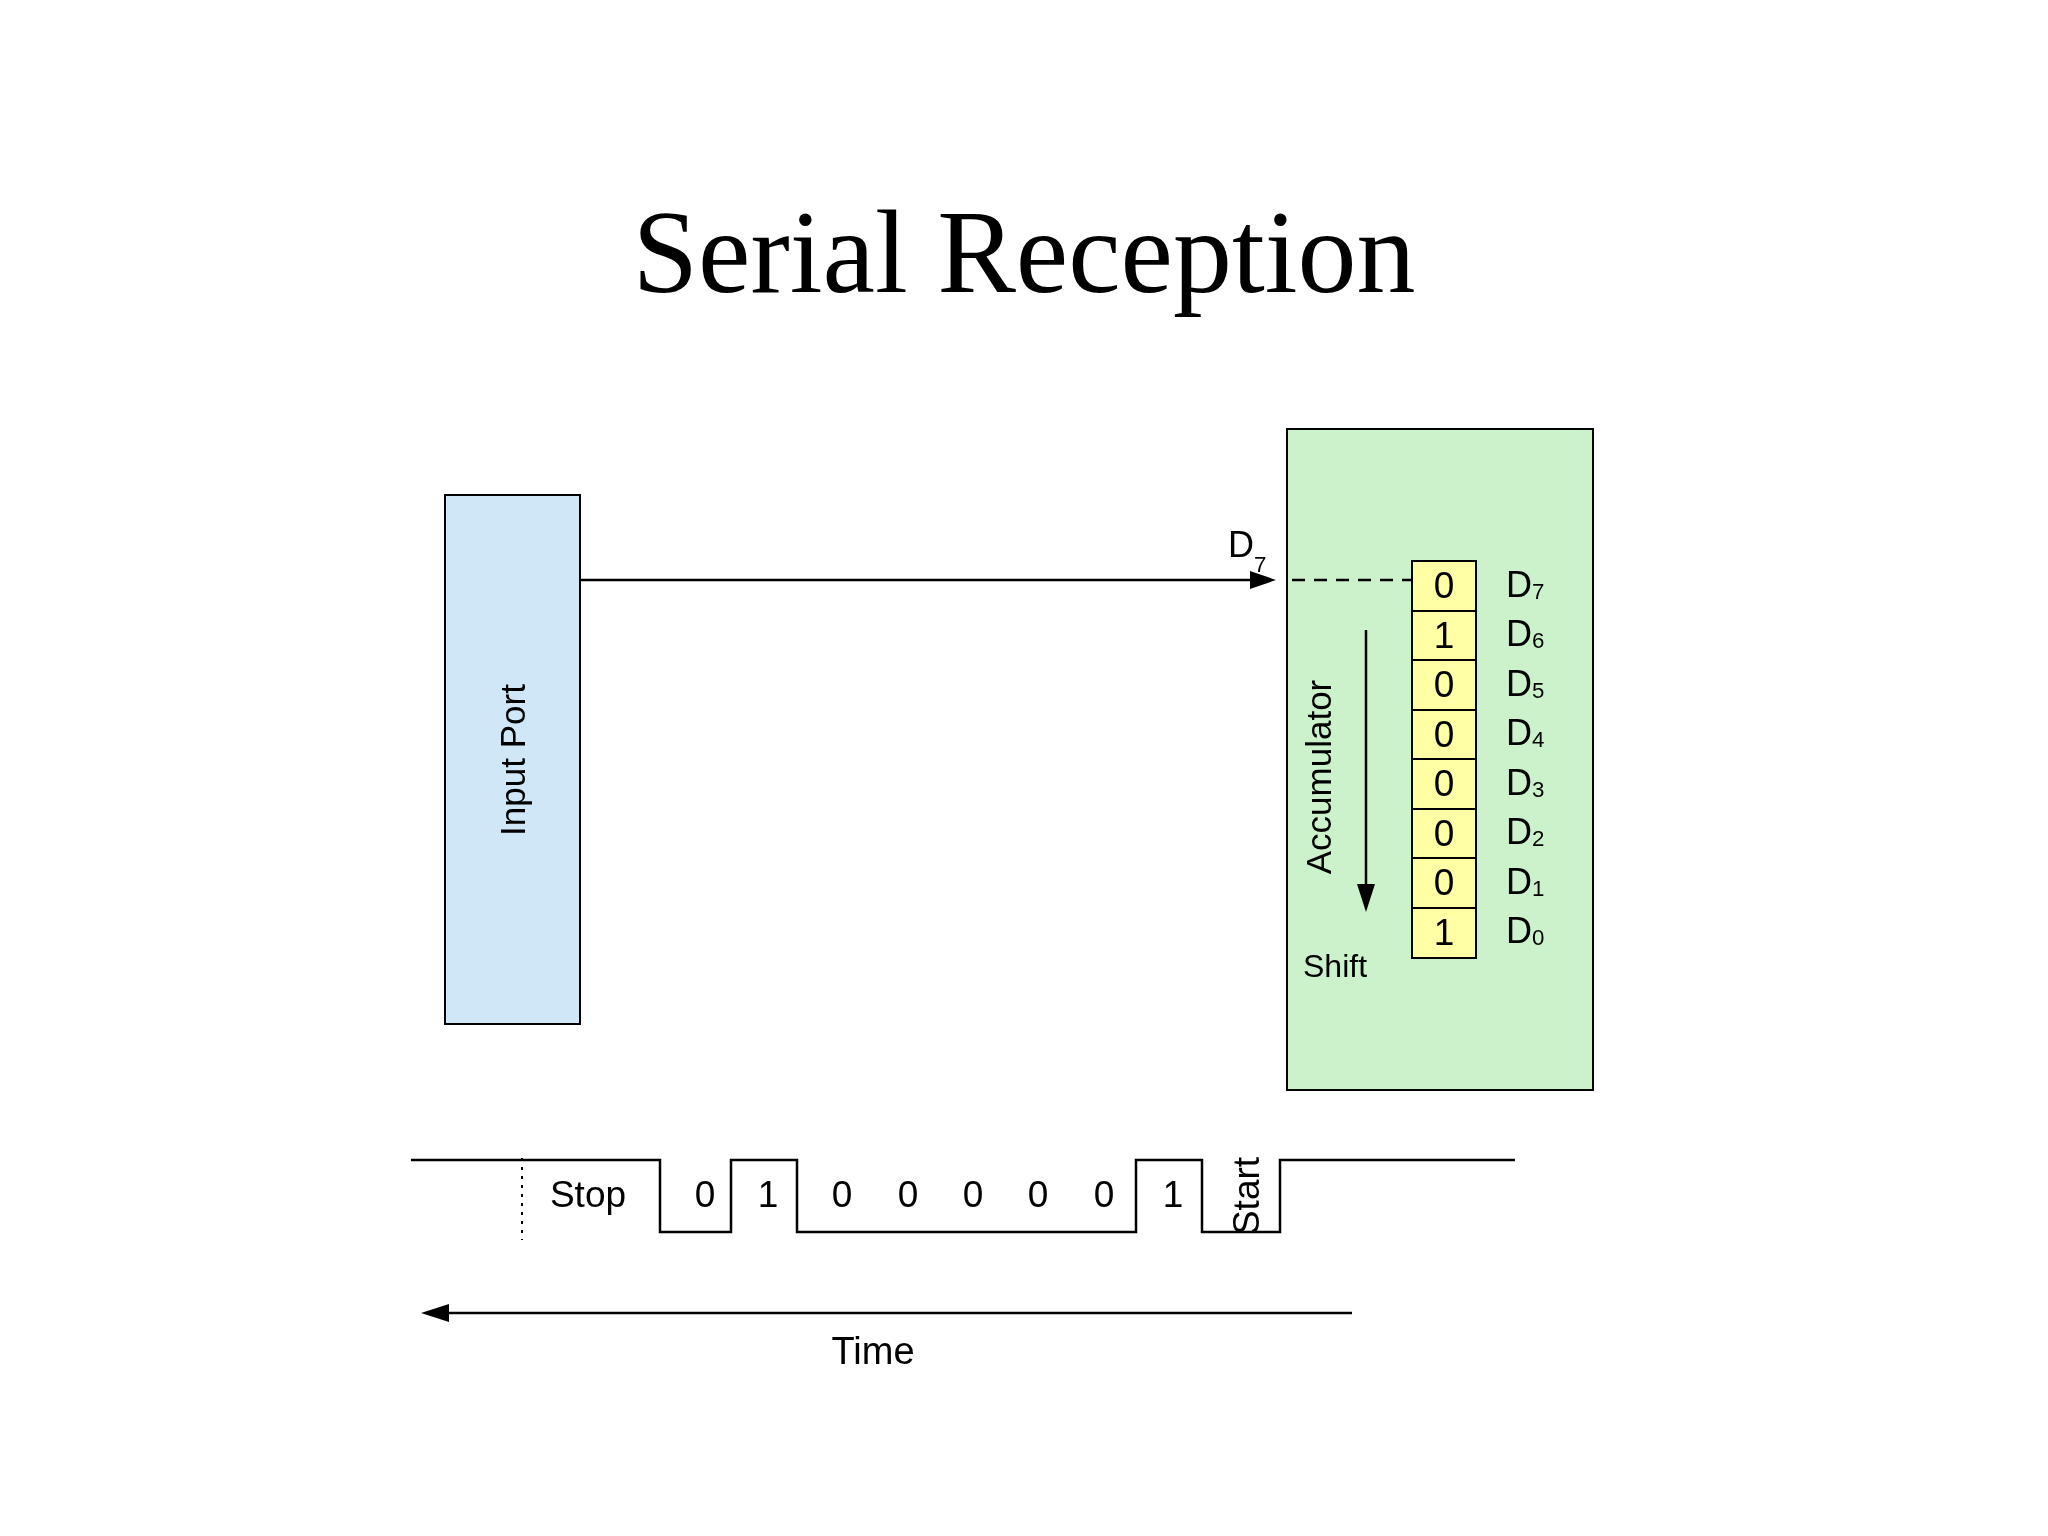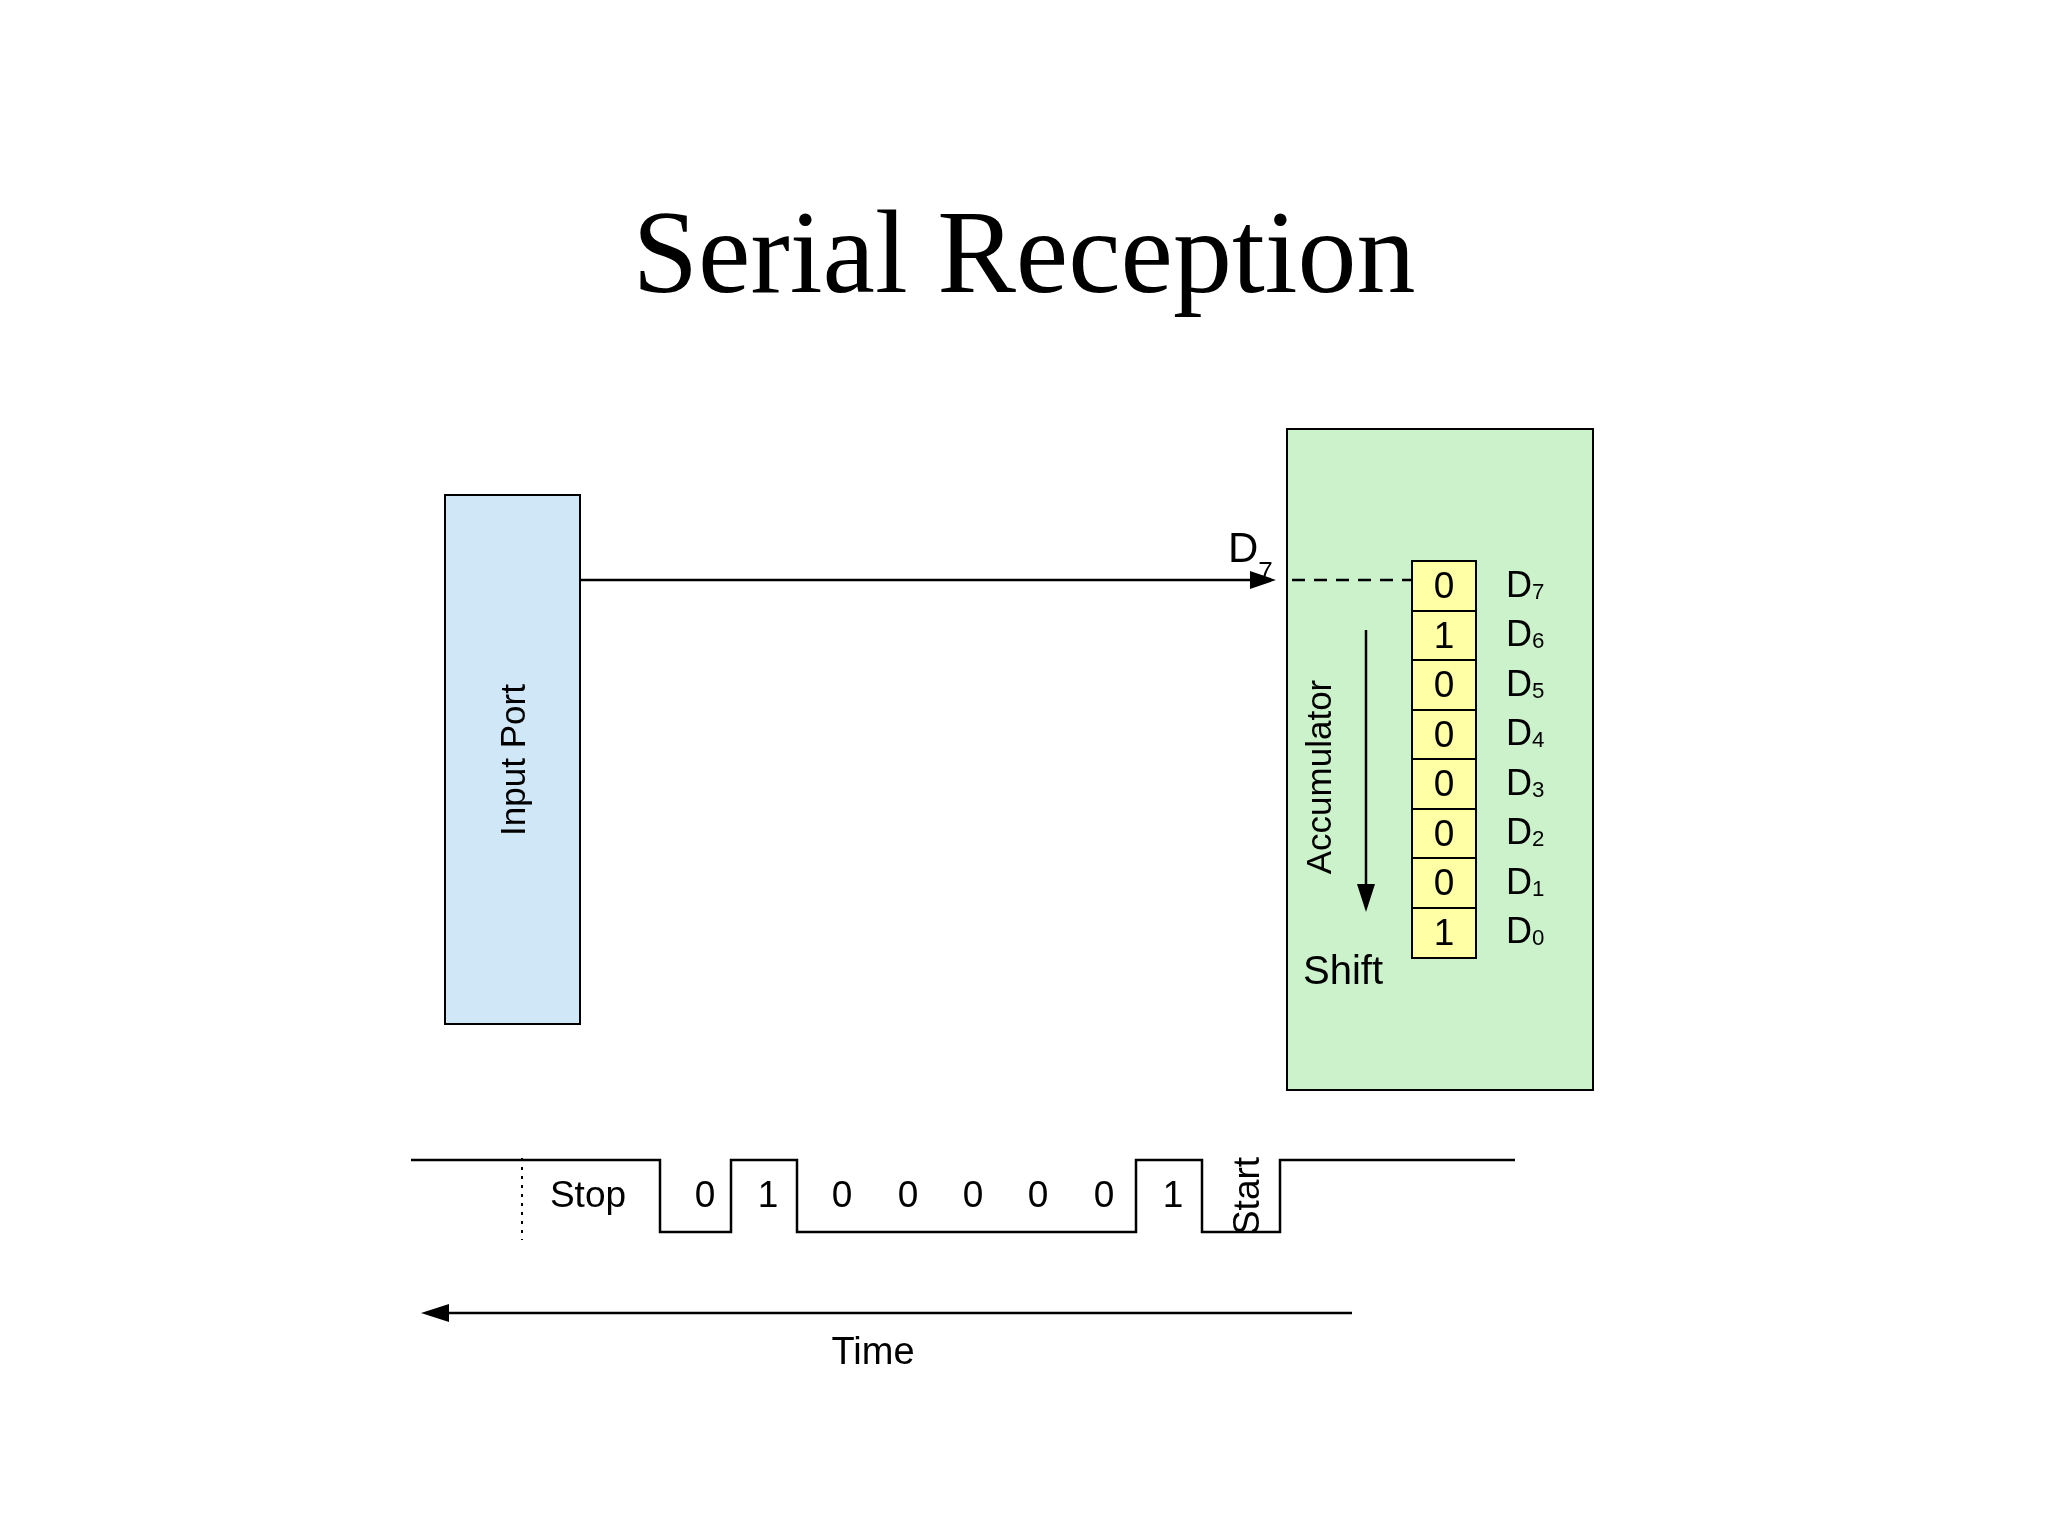--- a/index.html
+++ b/index.html
@@ -49,24 +49,24 @@
   .cell:first-child{margin-top:0;}
   .bit-labels{
     position:absolute;left:1506px;top:560px;z-index:3;
   }
   .bit-label{
     height:49.5px;display:flex;align-items:center;
     font-size:36px;
   }
   .sub{font-size:0.62em;vertical-align:sub;position:relative;top:0.32em;line-height:0;}
   .d7-arrow-label{
-    position:absolute;left:1228px;top:524px;font-size:42px;z-index:3;
+    position:absolute;left:1228px;top:524px;font-size:36px;z-index:3;
   }
   .shift-label{
-    position:absolute;left:1303px;top:948px;font-size:40px;z-index:3;
+    position:absolute;left:1303px;top:948px;font-size:32px;z-index:3;
   }
   .wlabel{position:absolute;top:1174px;transform:translateX(-50%);font-size:37px;z-index:3;text-align:center;}
   .stop-label{left:588px;}
   .start-label{
     position:absolute;left:1247px;top:1196px;
     transform:translate(-50%,-50%) rotate(-90deg);
     font-size:37px;z-index:3;white-space:nowrap;
   }
   .time-label{
     position:absolute;left:873px;top:1330px;transform:translateX(-50%);

